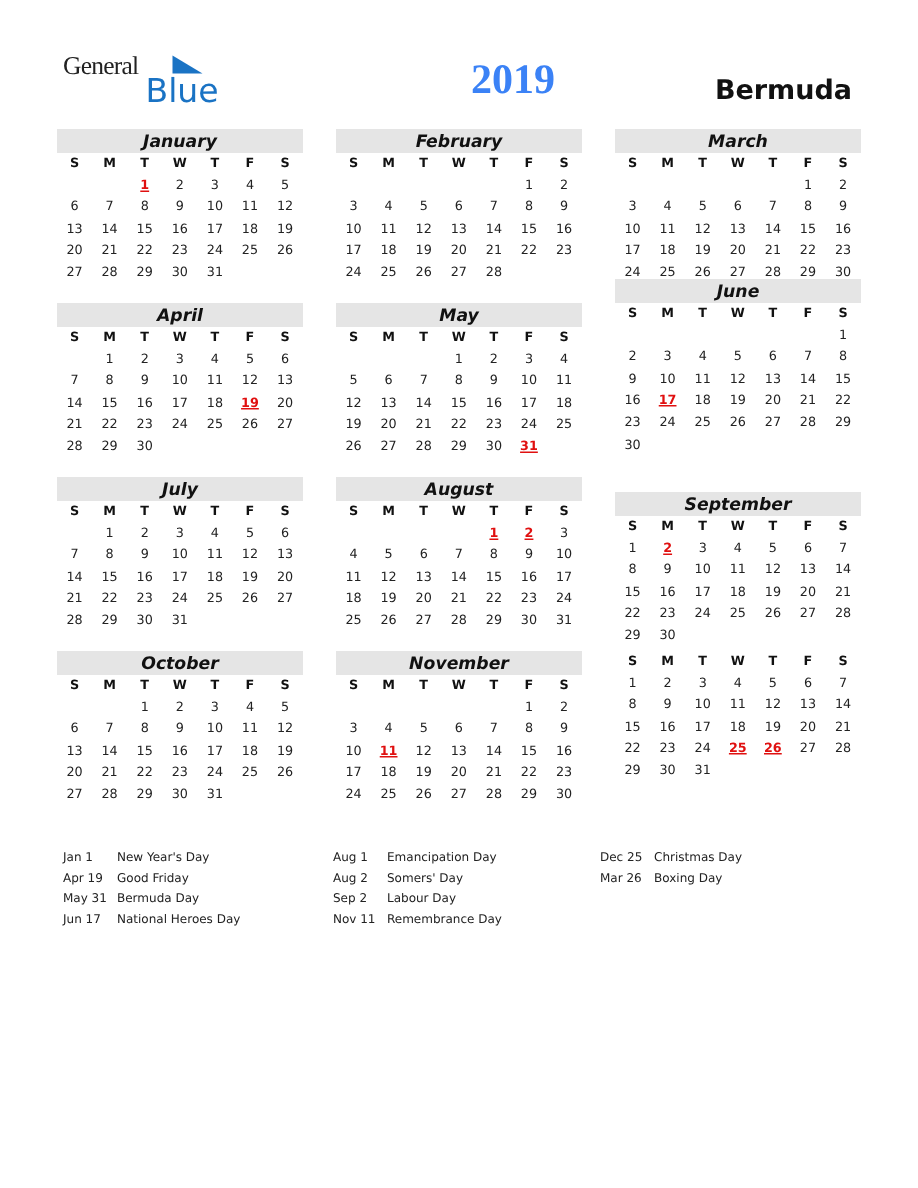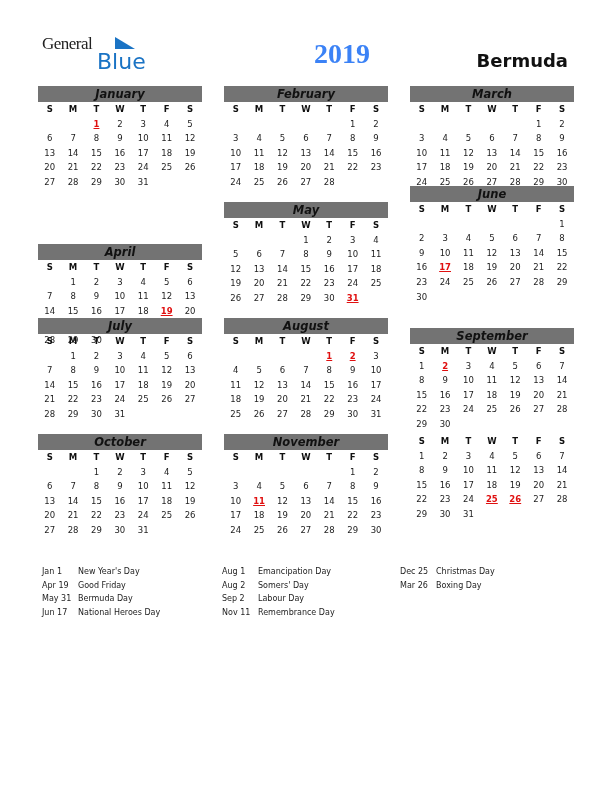--- a/index.html
+++ b/index.html
@@ -4,21 +4,21 @@
 <style>
   html,body{margin:0;padding:0;background:#fff;}
   body{width:612px;height:792px;position:relative;font-family:"DejaVu Sans","Liberation Sans",sans-serif;color:#222;overflow:hidden;}
   .logo{position:absolute;left:42px;top:34px;width:100px;height:40px;}
   .logo .g{position:absolute;left:0;top:0;font-size:17px;color:#222;letter-spacing:-0.5px;font-family:Liberation Serif, serif;}
   .logo .b{position:absolute;left:55px;top:15px;font-size:22px;color:#1a73c4;font-family:"DejaVu Sans",sans-serif;}
   .logo .tri{position:absolute;left:73px;top:3px;width:0;height:0;border-left:20px solid #1a73c4;border-top:12px solid transparent;}
   .year{position:absolute;left:240px;top:38px;width:130px;text-align:right;font-size:28px;font-weight:bold;color:#3b82f6;font-family:Liberation Serif, serif;}
   .country{position:absolute;left:440px;top:50px;width:128px;text-align:right;font-size:18px;font-weight:bold;color:#111;}
   .month{position:absolute;width:164px;}
-  .mhead{height:16px;background:#737373;text-align:center;font-size:11.5px;font-weight:bold;font-style:italic;line-height:16px;color:#111;}
+  .mhead{height:16px;background:#e5e5e5;text-align:center;font-size:11.5px;font-weight:bold;font-style:italic;line-height:16px;color:#111;}
   .grid{display:grid;grid-template-columns:repeat(7,23.4px);}
   .grid span{height:14.6px;line-height:14.6px;text-align:center;font-size:8.5px;color:#222;}
   .grid .dow{font-weight:bold;font-size:8.5px;color:#111;}
   .grid .hol{color:#e01010;font-weight:bold;text-decoration:underline;}
   .hols{position:absolute;top:565px;font-size:8px;color:#222;}
   .hols div{height:13.6px;line-height:13.6px;white-space:nowrap;}
   .hols .d{display:inline-block;width:36px;}
 </style>
 </head>
 <body>
@@ -163,21 +163,21 @@
         <span>24</span>
         <span>25</span>
         <span>26</span>
         <span>27</span>
         <span>28</span>
         <span>29</span>
         <span>30</span>
         <span>31</span>
       </div>
     </div>
-    <div class="month" style="left: 38px; top: 202px; margin-top: 42px;">
+    <div class="month" style="left: 38px; top: 202px;">
       <div class="mhead">April</div>
       <div class="grid">
         <span class="dow">S</span>
         <span class="dow">M</span>
         <span class="dow">T</span>
         <span class="dow">W</span>
         <span class="dow">T</span>
         <span class="dow">F</span>
         <span class="dow">S</span>
         <span></span>

